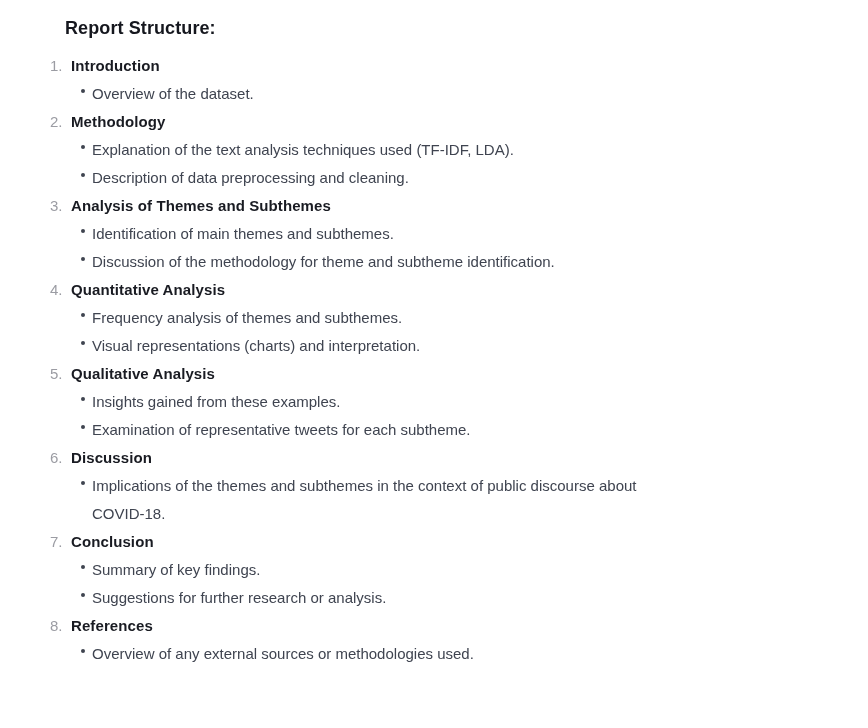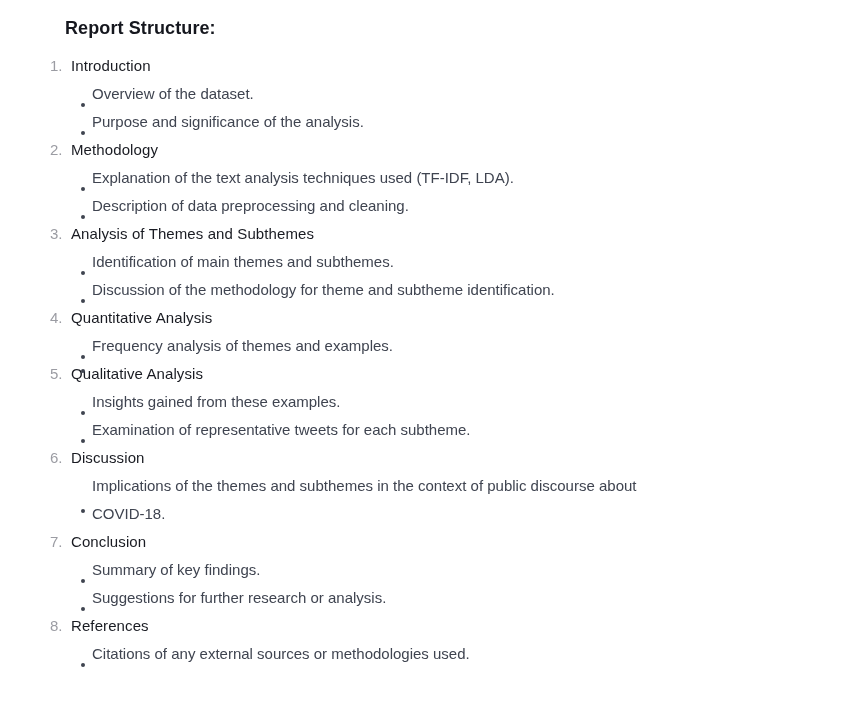--- a/index.html
+++ b/index.html
@@ -33,34 +33,33 @@
   .section-head {
     display: flex;
     line-height: 28px;
   }
   .num {
     flex: 0 0 21px;
     color: #9b9ca3;
     font-weight: 400;
   }
   .head-title {
-    font-weight: 400;
+    font-weight: 700;
     color: #191b22;
     letter-spacing: 0.1px;
   }
   ul.bullets {
     margin: 0 0 0 31px;
     padding: 0;
     list-style: none;
   }
   li.bullet {
     display: flex;
     line-height: 28px;
     max-width: 611px;
-    align-items: center;
   }
   .dot {
     flex: 0 0 11px;
     position: relative;
   }
   .dot::before {
     content: "";
     position: absolute;
     left: 0;
     top: 9px;
@@ -83,24 +82,20 @@
     <div class="section-head">
       <span class="num">1.</span>
       <span class="head-title">Introduction</span>
     </div>
     <ul class="bullets">
   <li class="bullet">
     <span class="dot"></span>
     <span class="bullet-text">Overview of the dataset.</span>
   </li>
 
-  <li class="bullet">
-    <span class="dot"></span>
-    <span class="bullet-text">Purpose and significance of the analysis.</span>
-  </li>
 </ul>
   </li>
 
   <li class="section">
     <div class="section-head">
       <span class="num">2.</span>
       <span class="head-title">Methodology</span>
     </div>
     <ul class="bullets">
   <li class="bullet">
@@ -134,25 +129,26 @@
   </li>
 
   <li class="section">
     <div class="section-head">
       <span class="num">4.</span>
       <span class="head-title">Quantitative Analysis</span>
     </div>
     <ul class="bullets">
   <li class="bullet">
     <span class="dot"></span>
-    <span class="bullet-text">Frequency analysis of themes and examples.</span>
-  </li>
-
-  <li class="bullet">
-    <span class="dot"></span>
+    <span class="bullet-text">Frequency analysis of themes and subthemes.</span>
+  </li>
+
+  <li class="bullet">
+    <span class="dot"></span>
+    <span class="bullet-text">Visual representations (charts) and interpretation.</span>
   </li>
 </ul>
   </li>
 
   <li class="section">
     <div class="section-head">
       <span class="num">5.</span>
       <span class="head-title">Qualitative Analysis</span>
     </div>
     <ul class="bullets">
@@ -201,18 +197,18 @@
   </li>
 
   <li class="section">
     <div class="section-head">
       <span class="num">8.</span>
       <span class="head-title">References</span>
     </div>
     <ul class="bullets">
   <li class="bullet">
     <span class="dot"></span>
-    <span class="bullet-text">Citations of any external sources or methodologies used.</span>
+    <span class="bullet-text">Overview of any external sources or methodologies used.</span>
   </li>
 </ul>
   </li>
 </ol>
 </div>
 
 </body></html>

